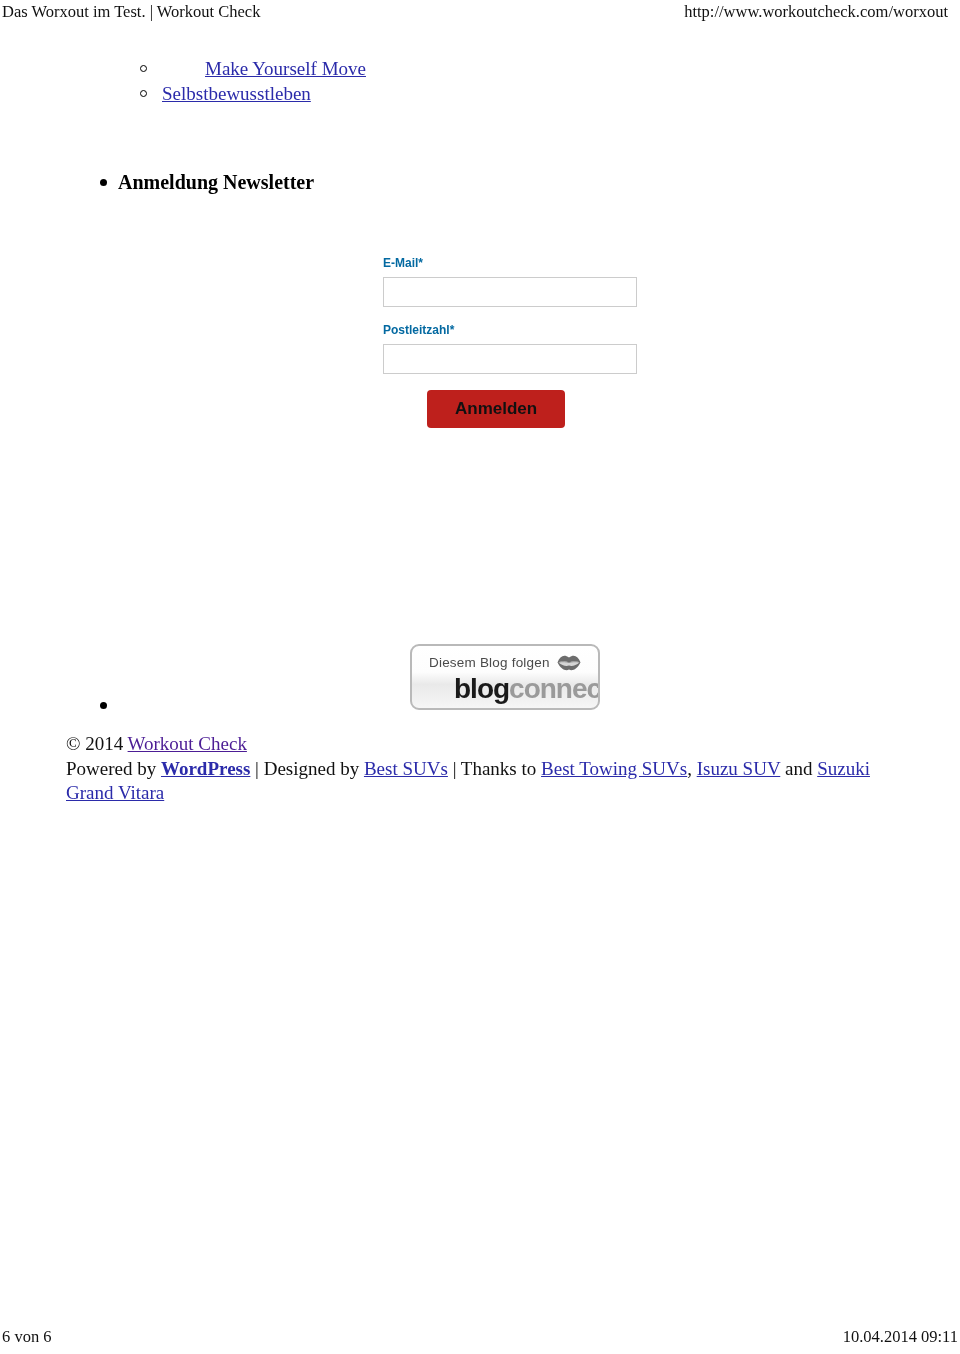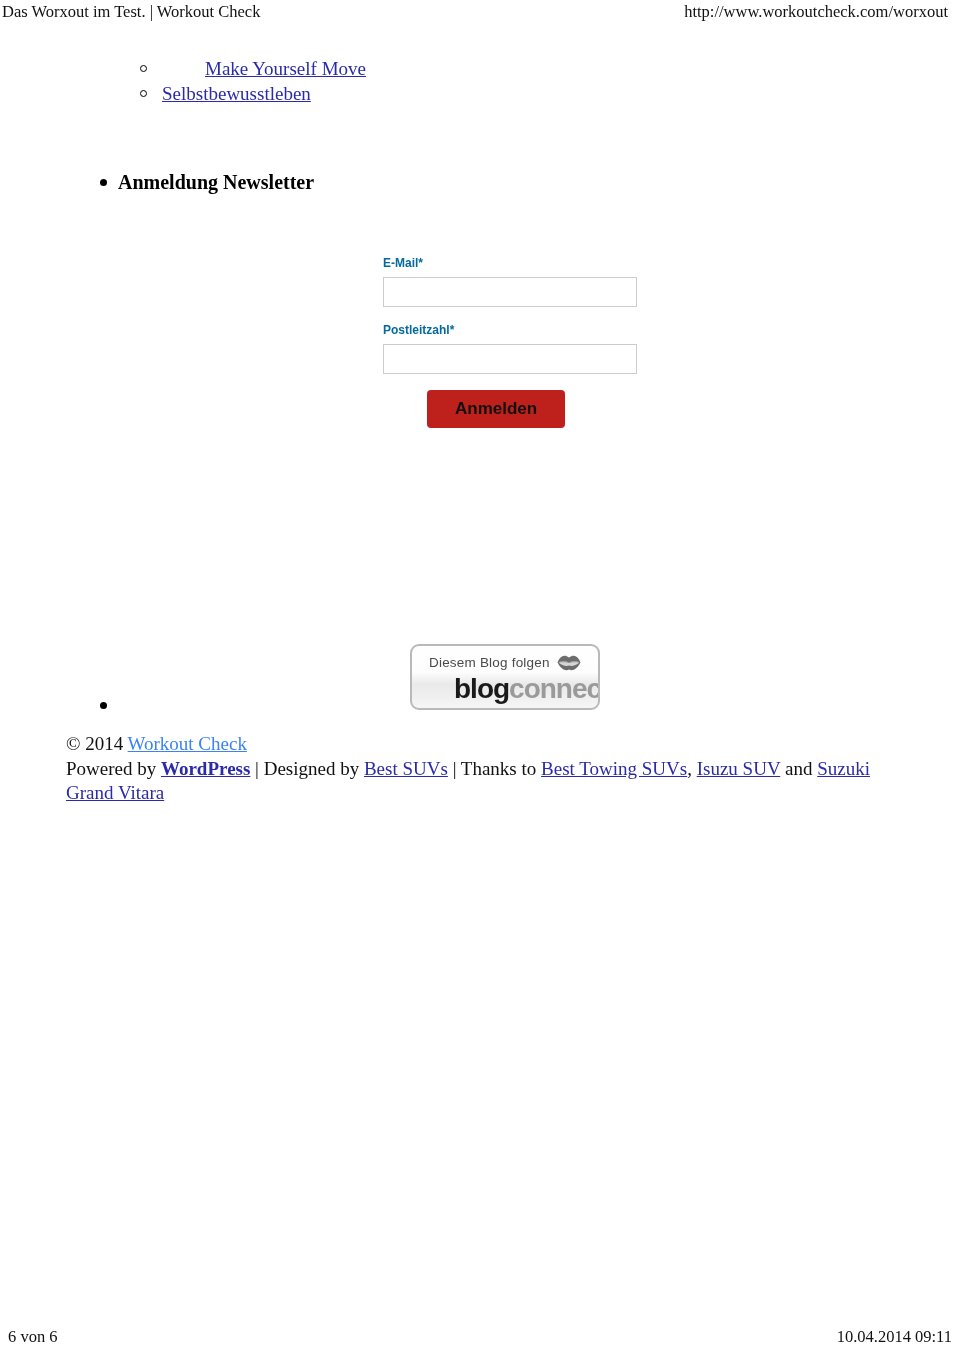--- a/index.html
+++ b/index.html
@@ -240,21 +240,21 @@
     left: 0;
     width: 960px;
     height: 22px;
     display: flex;
     align-items: center;
     justify-content: space-between;
     font-family: "Liberation Serif", "DejaVu Serif", serif;
     font-size: 16.5px;
     color: #111;
     box-sizing: border-box;
-    padding: 0 8px;
+    padding: 0 2px;
   }
 </style>
 </head>
 <body>
 
 <div class="print-header">
   <span class="ph-left">Das Worxout im Test. | Workout Check</span>
   <span class="ph-right">http://www.workoutcheck.com/worxout</span>
 </div>
 
@@ -302,21 +302,21 @@
         </svg>
       </span>
       <span class="badge-line2">
         <span class="badge-word-blog">blog</span><span class="badge-word-connect">connect</span>
       </span>
     </a>
   </div>
 
   <div class="footer-credits">
     <div class="footer-line">
-      <span>© 2014 </span><a href="#" style="color: #3b82f6;">Workout Check</a>
+      <span>© 2014 </span><a href="#" style="color: #4c1d95;">Workout Check</a>
     </div>
     <div class="footer-line">
       <span>Powered by </span><a href="#" class="bold-link" style="color: rgb(43, 43, 170);">WordPress</a><span> | Designed by </span><a href="#" style="color: rgb(43, 43, 170);">Best SUVs</a><span> | Thanks to </span><a href="#" style="color: rgb(43, 43, 170);">Best Towing SUVs</a><span>, </span><a href="#" style="color: rgb(43, 43, 170);">Isuzu SUV</a><span> and </span><a href="#" style="color: rgb(43, 43, 170);">Suzuki Grand Vitara</a>
     </div>
   </div>
 
 </div>
 
 <div class="print-footer">
   <span>6 von 6</span>

